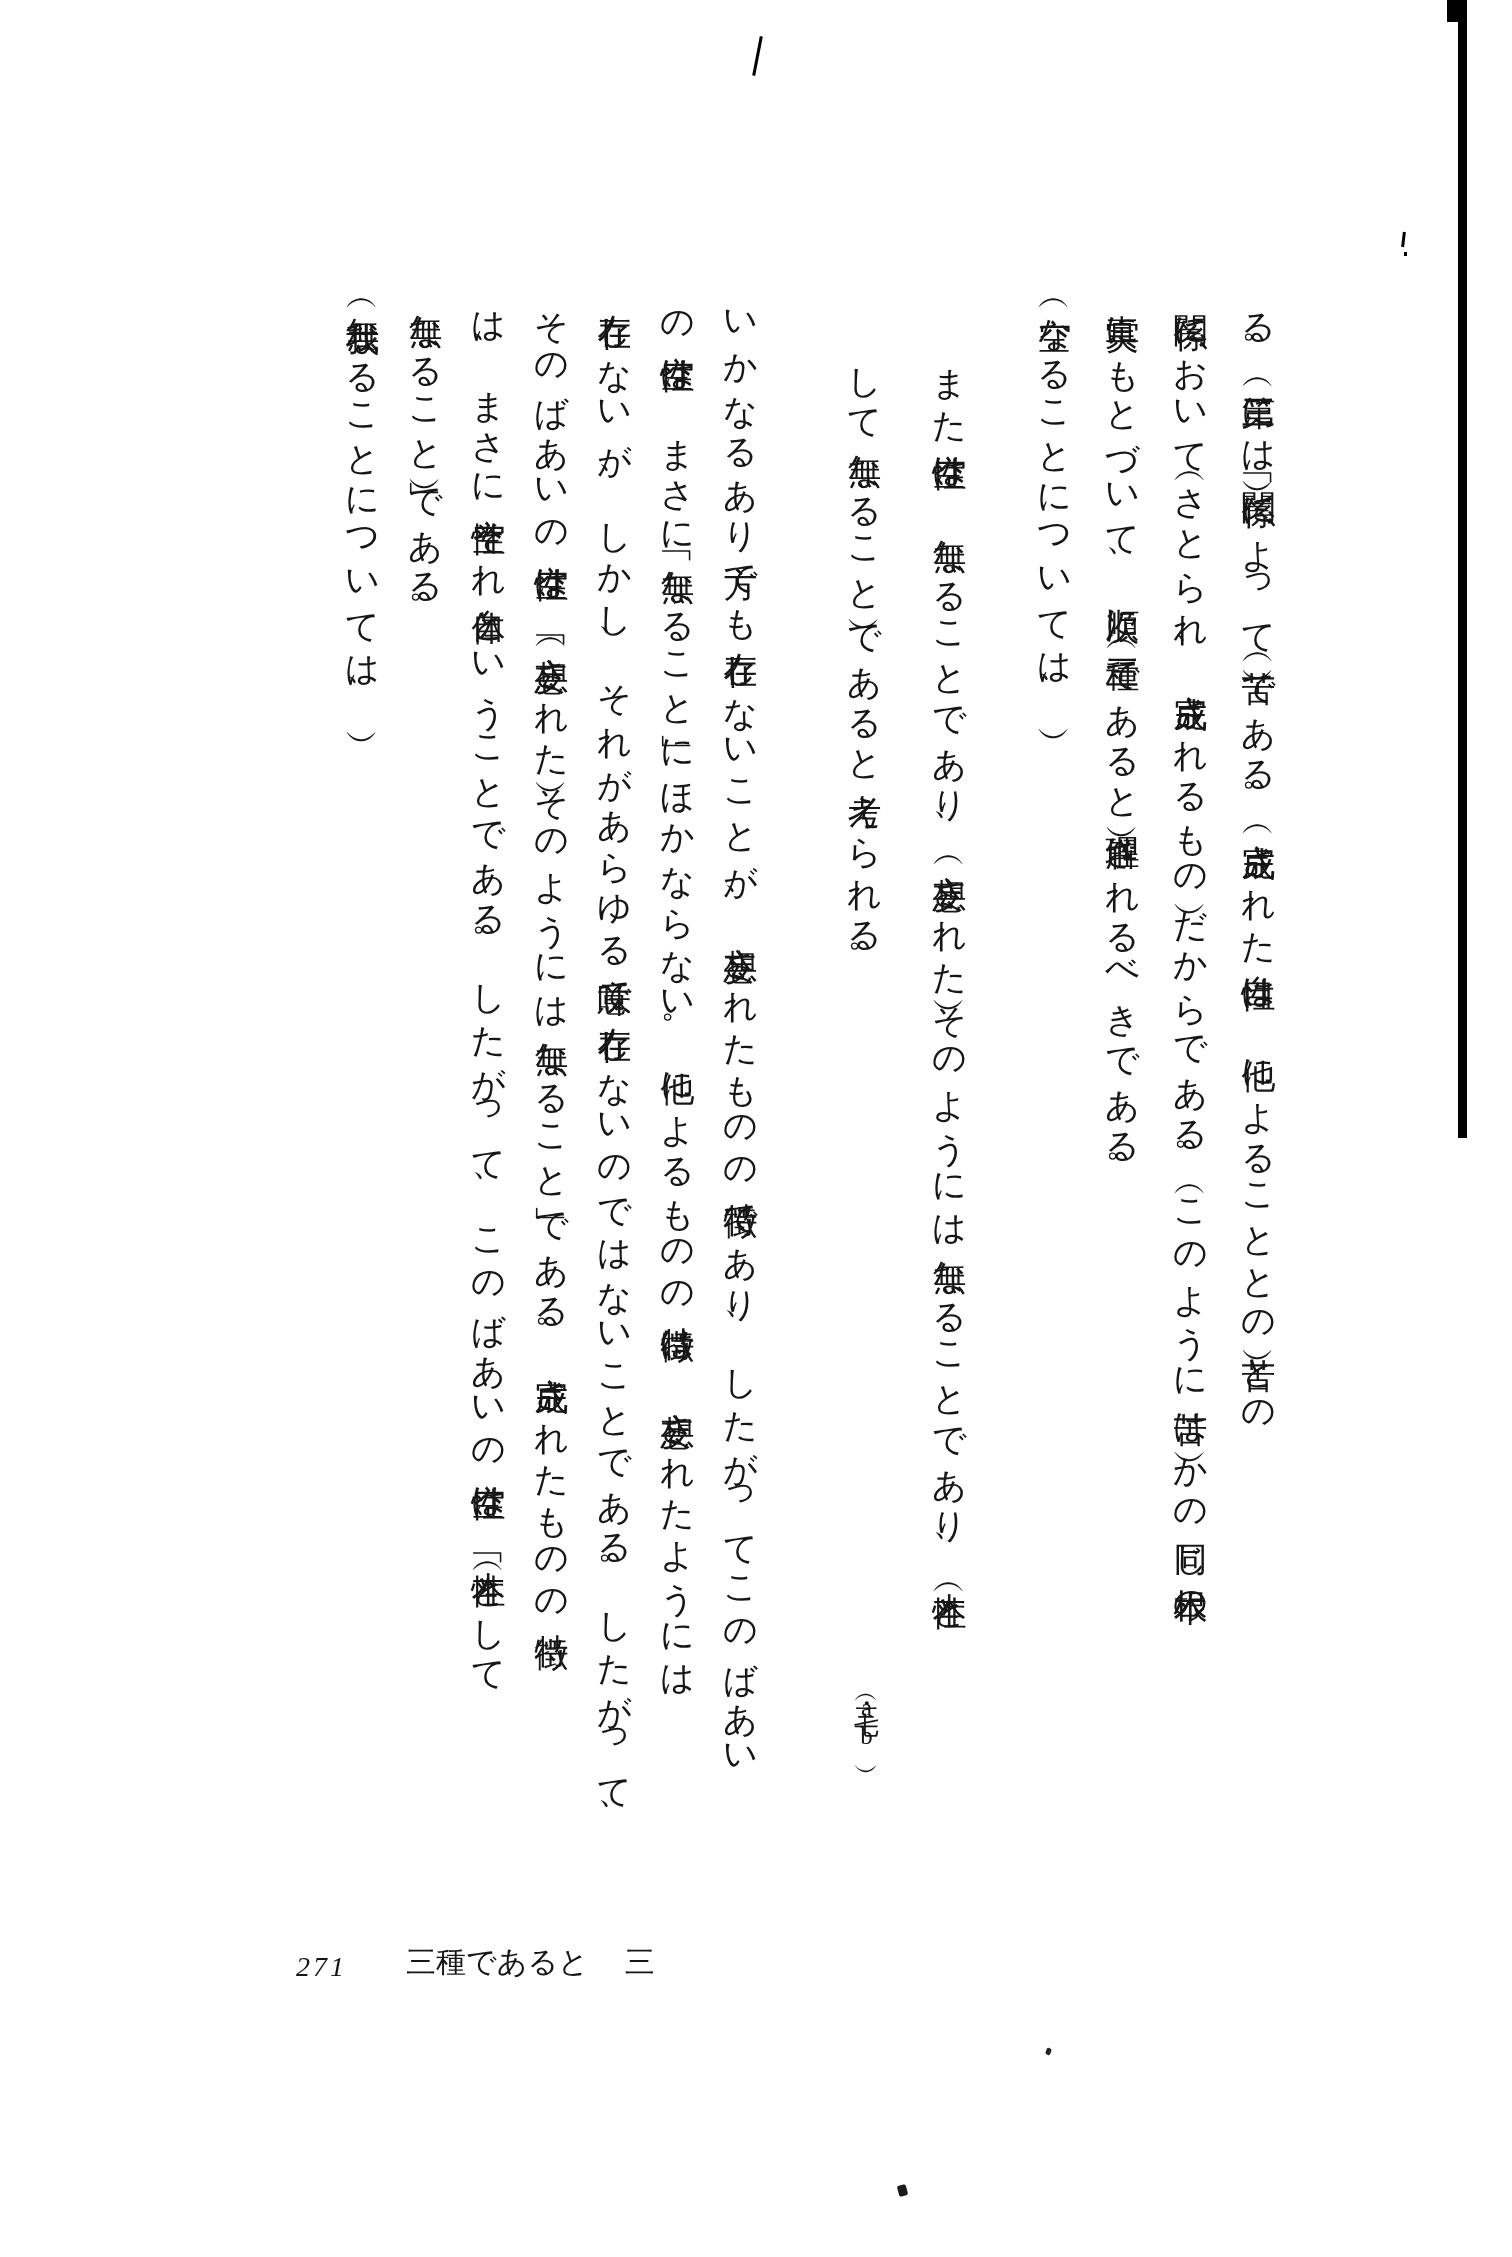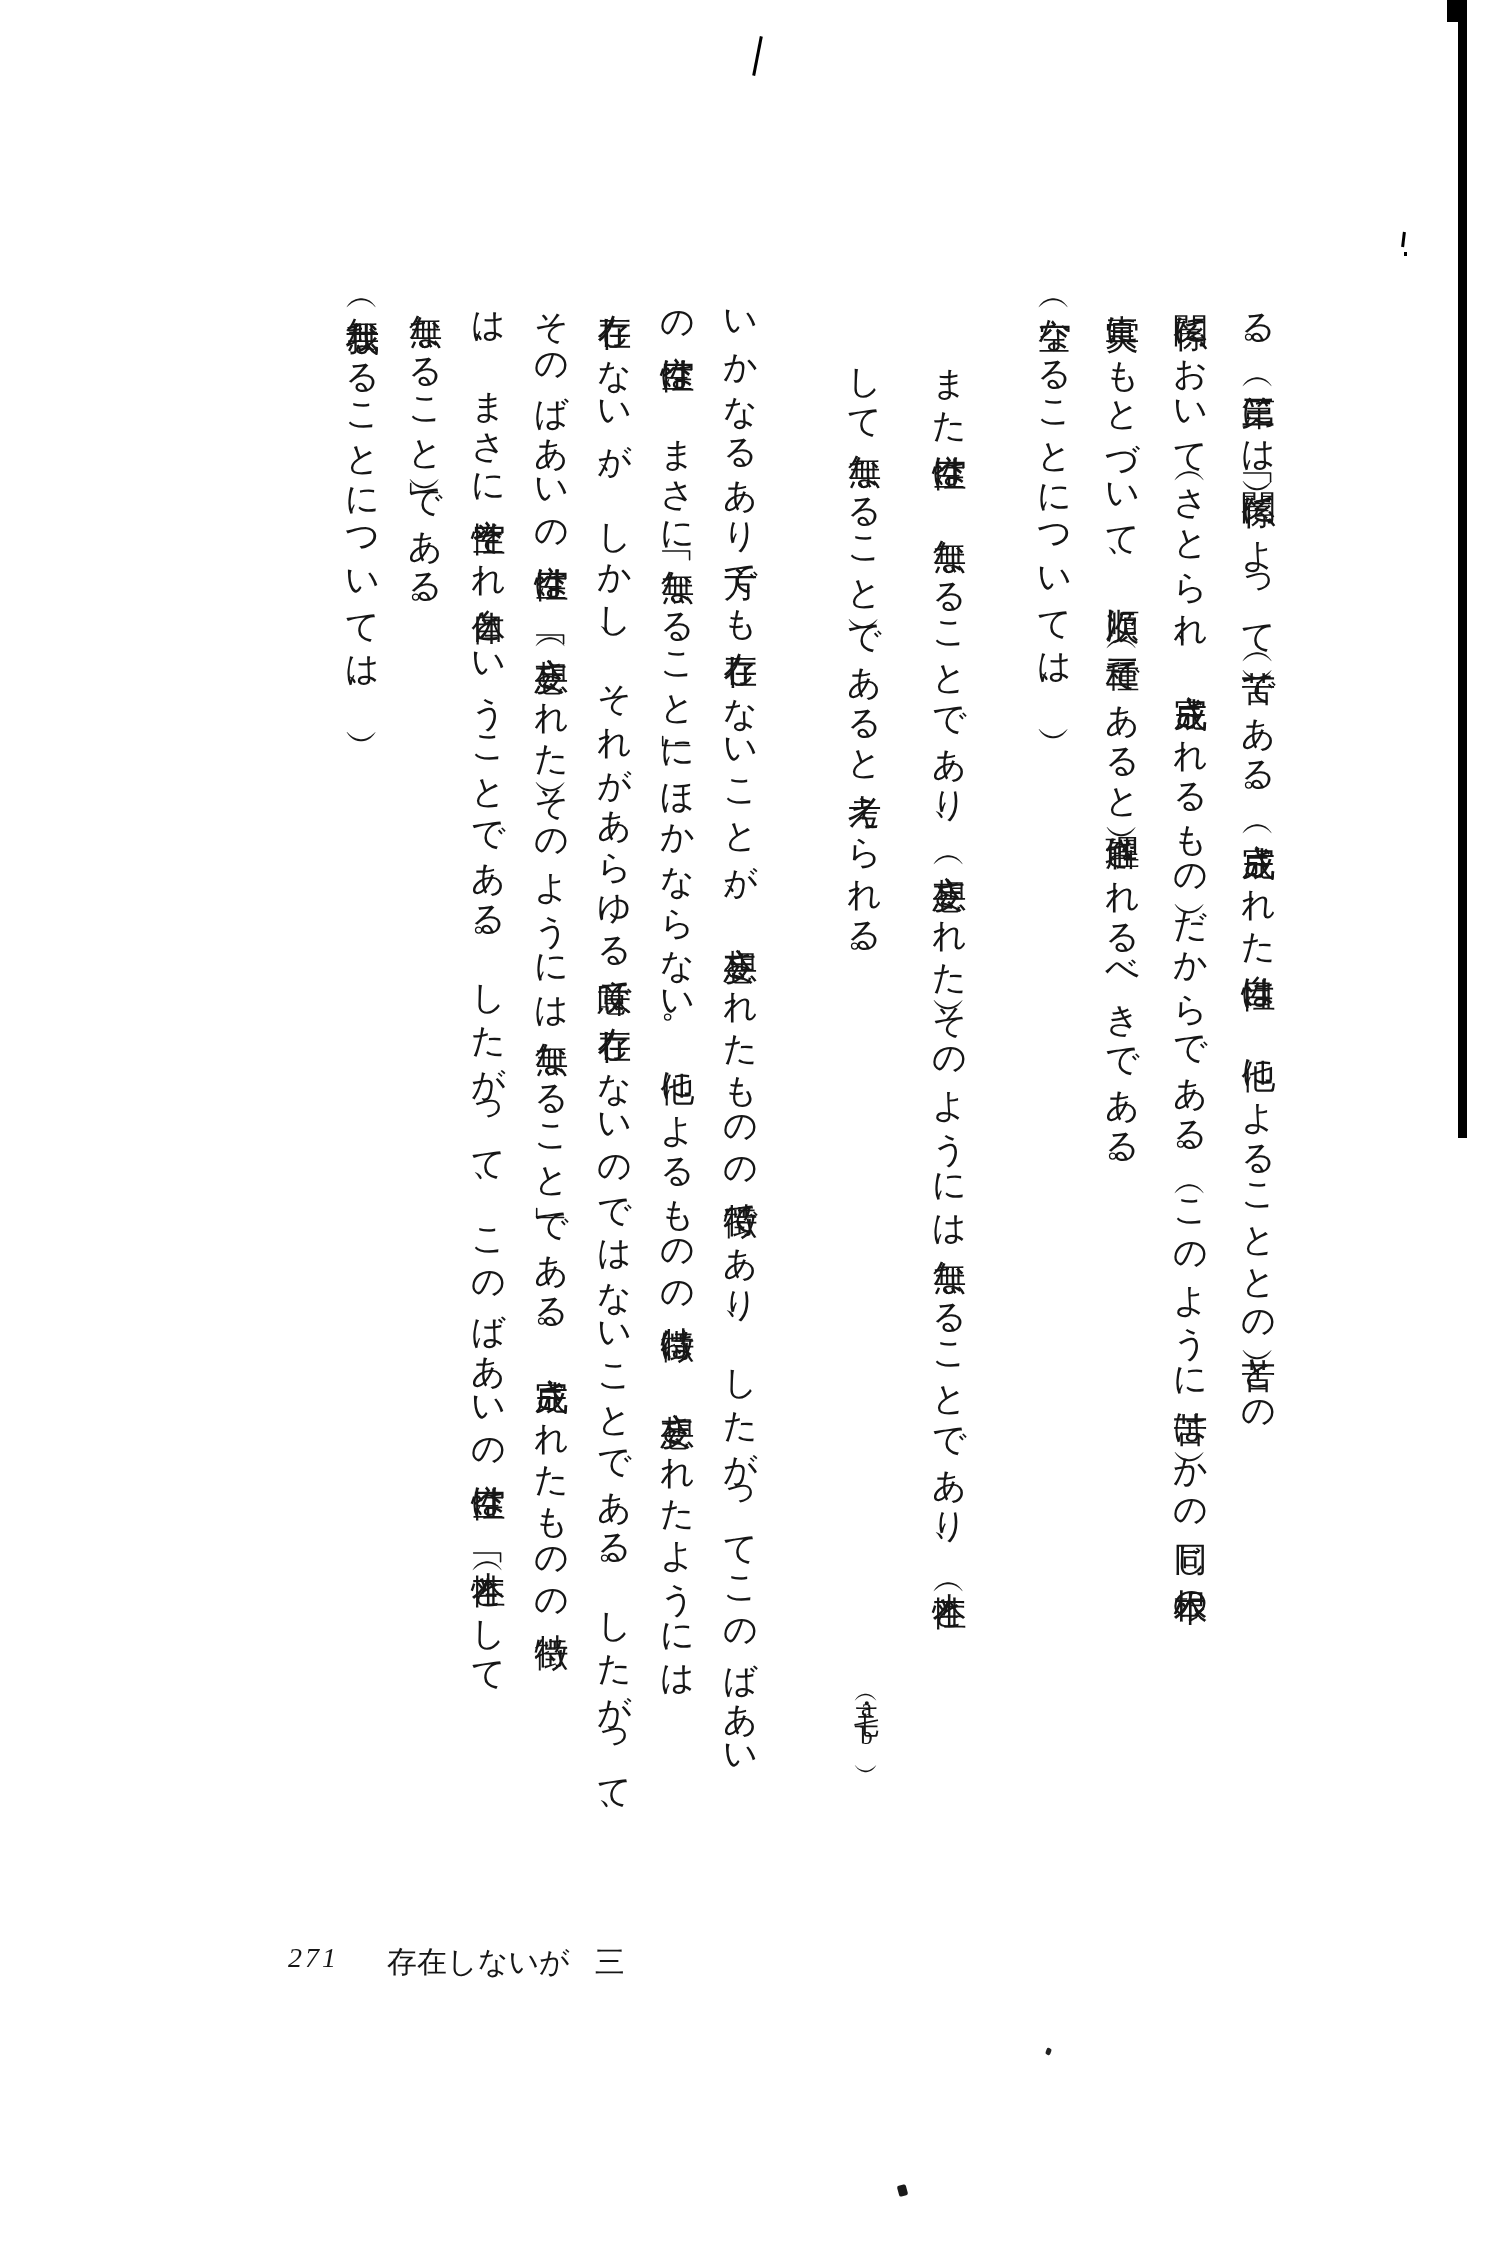--- a/index.html
+++ b/index.html
@@ -43,24 +43,25 @@
     line-height: 40px;
   }
   .citation .latin {
     text-orientation: upright;
     letter-spacing: 1px;
   }
 
   
   .footer {
     position: absolute;
-    left: 288px;
+    left: 296px;
     top: 1942px;
     display: flex;
-    align-items: flex-start;
+    align-items: flex-end;
+    gap: 11px;
   }
   .footer .pagenum {
     font-style: italic;
     font-size: 28px;
     letter-spacing: 3px;
   }
   .footer .book-title {
     margin-left: 48px;
     font-size: 30px;
     letter-spacing: 0px;
@@ -106,21 +107,21 @@
     <div class="col">の空性は、まさに「無なること」にほかならない。他によるものの特徴は、妄想されたようには</div>
     <div class="col">存在しないが、しかし、それがあらゆる意味で存在しないのではないことである。したがって、</div>
     <div class="col">そのばあいの空性は、「（妄想された）そのようには無なること」である。完成されたものの特徴</div>
     <div class="col">は、まさに空性それ自体ということである。したがって、このばあいの空性は、「本性（として</div>
     <div class="col">無なること）」である。</div>
     <div class="col">（無我なることについては、）</div>
   </div>
 
   <div class="footer">
     <span class="pagenum">271</span>
-    <span class="book-title">存在しないが</span>
+    <span class="book-title">三種であると</span>
     <span class="volume">三</span>
   </div>
 
   <div class="artifact edge-bar"></div>
   <div class="artifact edge-bar-top"></div>
   <div class="artifact top-diagonal"></div>
   <div class="artifact mark-exclaim"></div>
   <div class="artifact mark-exclaim-dot"></div>
   <div class="artifact speck-mid"></div>
   <div class="artifact speck-bottom"></div>

